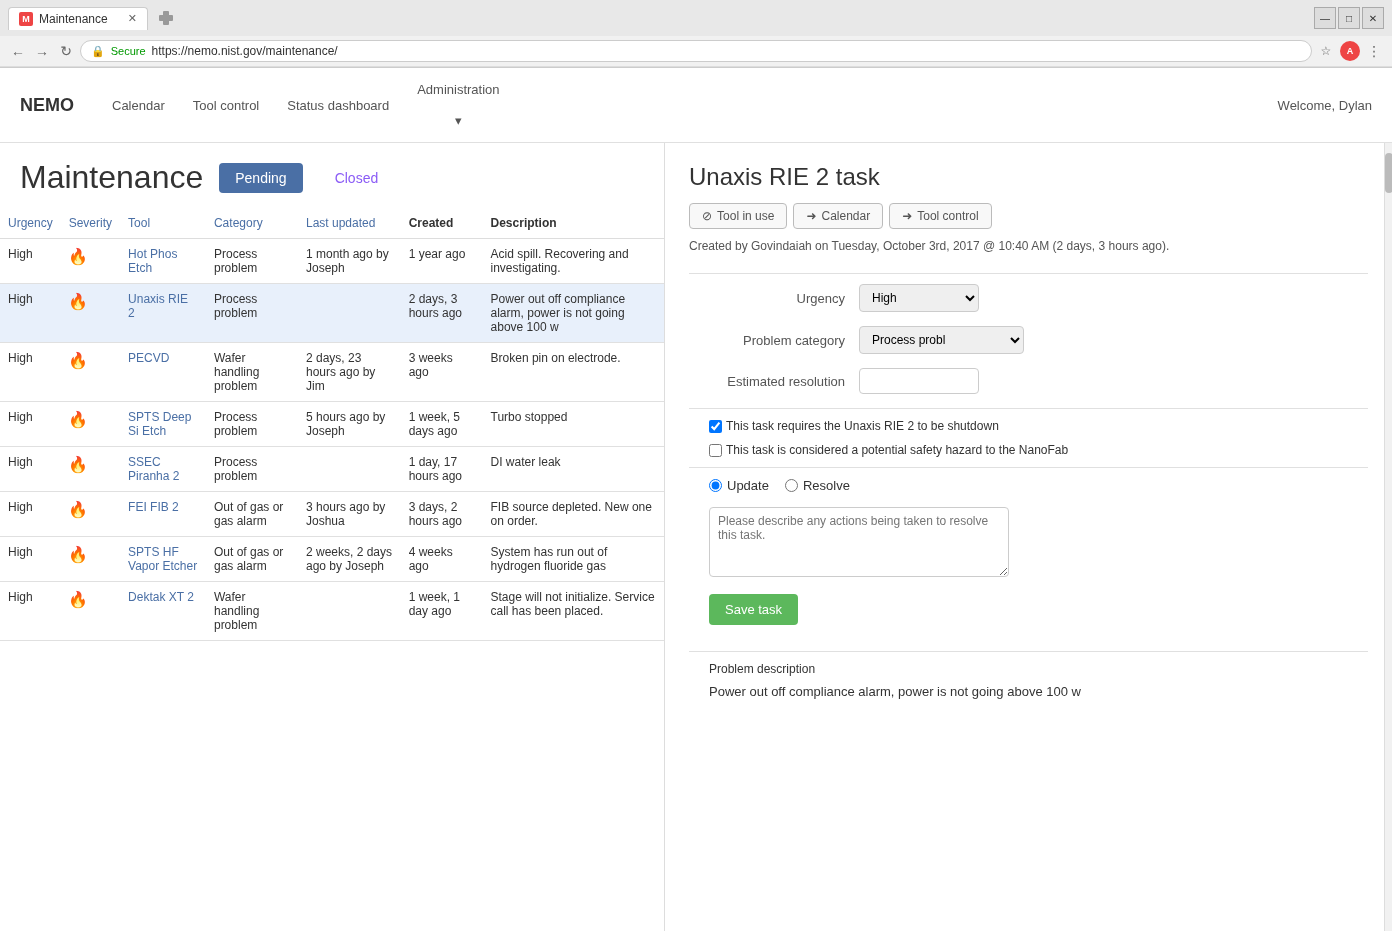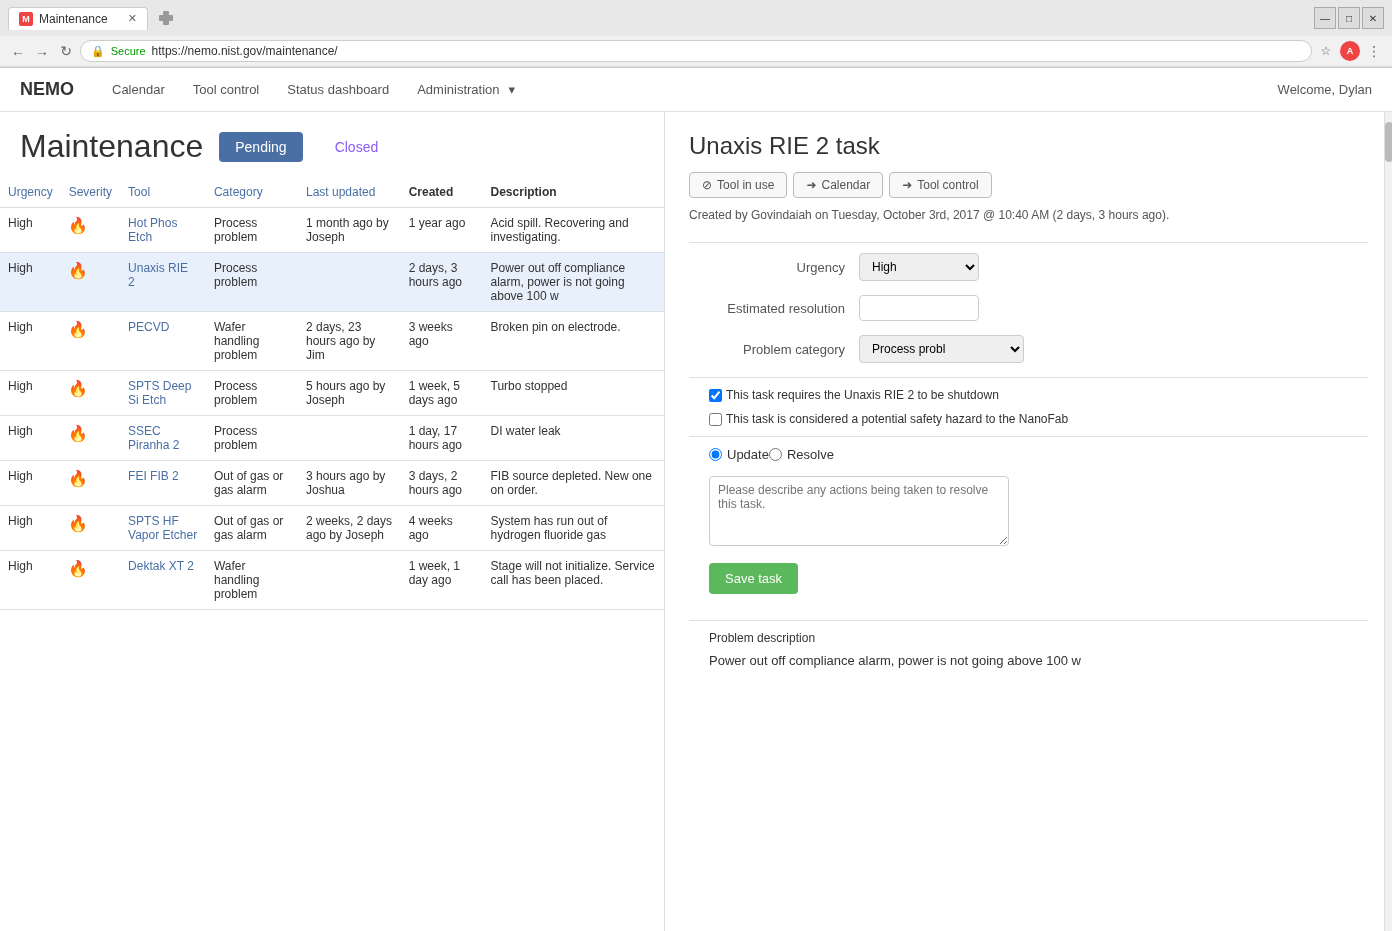--- a/index.html
+++ b/index.html
@@ -16,21 +16,21 @@
     .browser-btn { width: 20px; height: 20px; border-radius: 50%; border: none; background: none; cursor: pointer; display: flex; align-items: center; justify-content: center; color: #666; font-size: 14px; }
     .url-bar { flex: 1; display: flex; align-items: center; background: #fff; border: 1px solid #ccc; border-radius: 12px; padding: 3px 10px; gap: 6px; font-size: 12px; }
     .lock-icon { color: #090; font-size: 11px; }
     .url-text { color: #333; flex: 1; }
 
     
     .app-navbar { display: flex; align-items: center; padding: 8px 20px; border-bottom: 1px solid #e0e0e0; background: #fff; }
     .app-logo { font-size: 18px; font-weight: bold; color: #333; margin-right: 24px; }
     .nav-links { display: flex; gap: 0; align-items: center; flex: 1; }
     .nav-link { padding: 6px 14px; color: #555; text-decoration: none; cursor: pointer; font-size: 13px; }
-    .nav-dropdown { display: flex; align-items: center; gap: 9px; padding: 6px 14px; color: #555; cursor: pointer; font-size: 13px; }
+    .nav-dropdown { display: flex; align-items: center; gap: 16px; padding: 6px 14px; color: #555; cursor: pointer; font-size: 13px; flex-direction: column; }
     .welcome-text { margin-left: auto; color: #555; font-size: 13px; }
 
     
     .main-container { display: flex; height: calc(931px - 90px); overflow: hidden; }
 
     
     .left-panel { width: 665px; flex-shrink: 0; border-right: 1px solid #ddd; display: flex; flex-direction: column; overflow: hidden; }
     .page-header { padding: 16px 20px 12px; display: flex; align-items: center; gap: 16px; }
     .page-title { font-size: 32px; font-weight: 300; color: #333; }
     .btn-pending { background: #4a6fa5; color: #fff; border: none; padding: 7px 16px; border-radius: 4px; cursor: pointer; font-size: 14px; }
@@ -48,21 +48,21 @@
     .right-panel { flex: 1; padding: 20px 24px; overflow-y: auto; position: relative; }
     .right-panel-title { font-size: 24px; font-weight: 300; color: #333; margin-bottom: 12px; }
     .task-buttons { display: flex; gap: 6px; margin-bottom: 10px; }
     .task-btn { display: flex; align-items: center; gap: 5px; padding: 5px 12px; border: 1px solid #bbb; border-radius: 4px; background: #f8f8f8; color: #555; cursor: pointer; font-size: 12px; }
     .created-text { font-size: 12px; color: #555; margin-bottom: 20px; }
     .form-row { display: flex; align-items: center; margin-bottom: 14px; }
     .form-label { width: 170px; text-align: right; padding-right: 14px; color: #555; font-size: 13px; flex-shrink: 0; }
     .form-control { border: 1px solid #ccc; border-radius: 4px; padding: 5px 8px; font-size: 12px; }
     .form-select { border: 1px solid #ccc; border-radius: 4px; padding: 5px 8px; font-size: 12px; min-width: 120px; }
     .checkbox-row { display: flex; align-items: center; gap: 4px; margin-bottom: 10px; margin-left: 20px; font-size: 12px; color: #333; }
-    .radio-row { display: flex; align-items: center; gap: 0; margin-bottom: 14px; margin-left: 20px; }
+    .radio-row { display: flex; align-items: center; gap: 16px; margin-bottom: 14px; margin-left: 20px; }
     .radio-option { display: flex; align-items: center; gap: 5px; font-size: 13px; cursor: pointer; }
     .textarea-wrap { margin-left: 20px; margin-bottom: 14px; }
     textarea { width: 300px; height: 70px; border: 1px solid #ccc; border-radius: 4px; padding: 6px 8px; font-size: 12px; color: #999; resize: vertical; font-family: Arial, sans-serif; }
     .btn-save { background: #5cb85c; color: #fff; border: none; padding: 8px 16px; border-radius: 4px; cursor: pointer; font-size: 13px; margin-left: 20px; margin-bottom: 16px; }
     .problem-desc-title { font-size: 12px; font-weight: normal; color: #333; margin-bottom: 8px; margin-left: 20px; }
     .problem-desc-text { font-size: 13px; color: #333; margin-left: 20px; }
 
     
     .table-container::-webkit-scrollbar { width: 8px; }
     .table-container::-webkit-scrollbar-track { background: #f1f1f1; }
@@ -261,31 +261,31 @@
     <div class="form-row">
       <span class="form-label">Urgency</span>
       <select class="form-select">
         <option>High</option>
         <option>Medium</option>
         <option>Low</option>
       </select>
     </div>
 
     <div class="form-row">
-      <span class="form-label">Estimated resolution</span>
-      <input type="text" class="form-control" style="width: 120px;">
-    </div>
-
-    <div class="form-row">
       <span class="form-label">Problem category</span>
       <select class="form-select">
         <option>Process probl</option>
         <option>Wafer handling problem</option>
         <option>Out of gas or gas alarm</option>
       </select>
+    </div>
+
+    <div class="form-row">
+      <span class="form-label">Estimated resolution</span>
+      <input type="text" class="form-control" style="width: 120px;">
     </div>
 
     <hr class="divider-line">
 
     <div class="checkbox-row">
       <input type="checkbox" checked="" style="">
       <span>This task requires the Unaxis RIE 2 to be shutdown</span>
     </div>
     <div class="checkbox-row">
       <input type="checkbox" style="">

